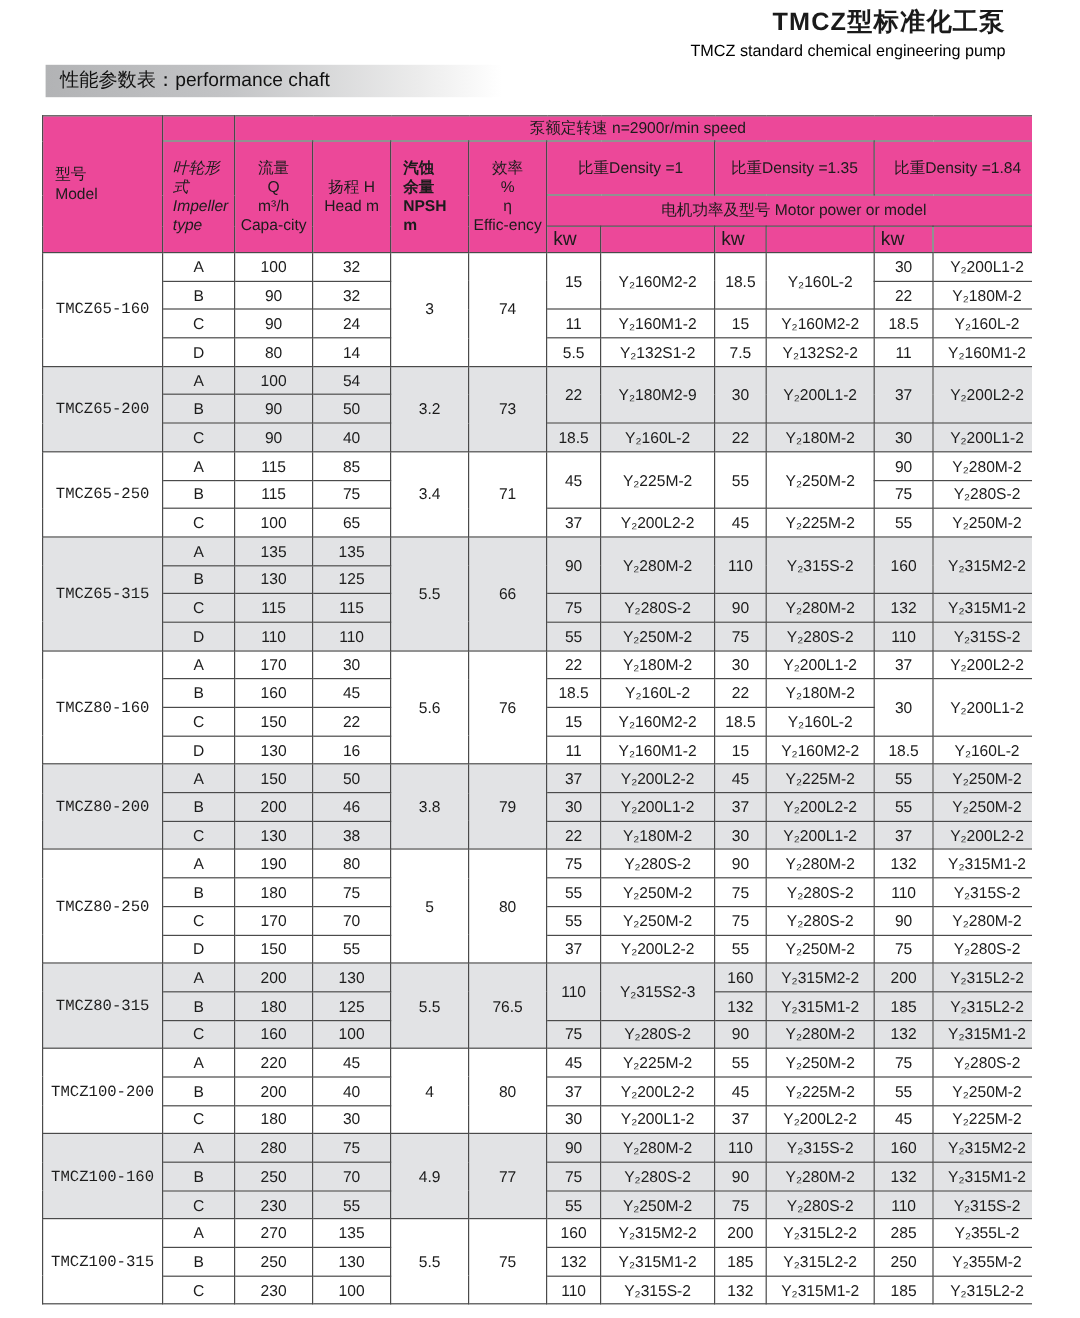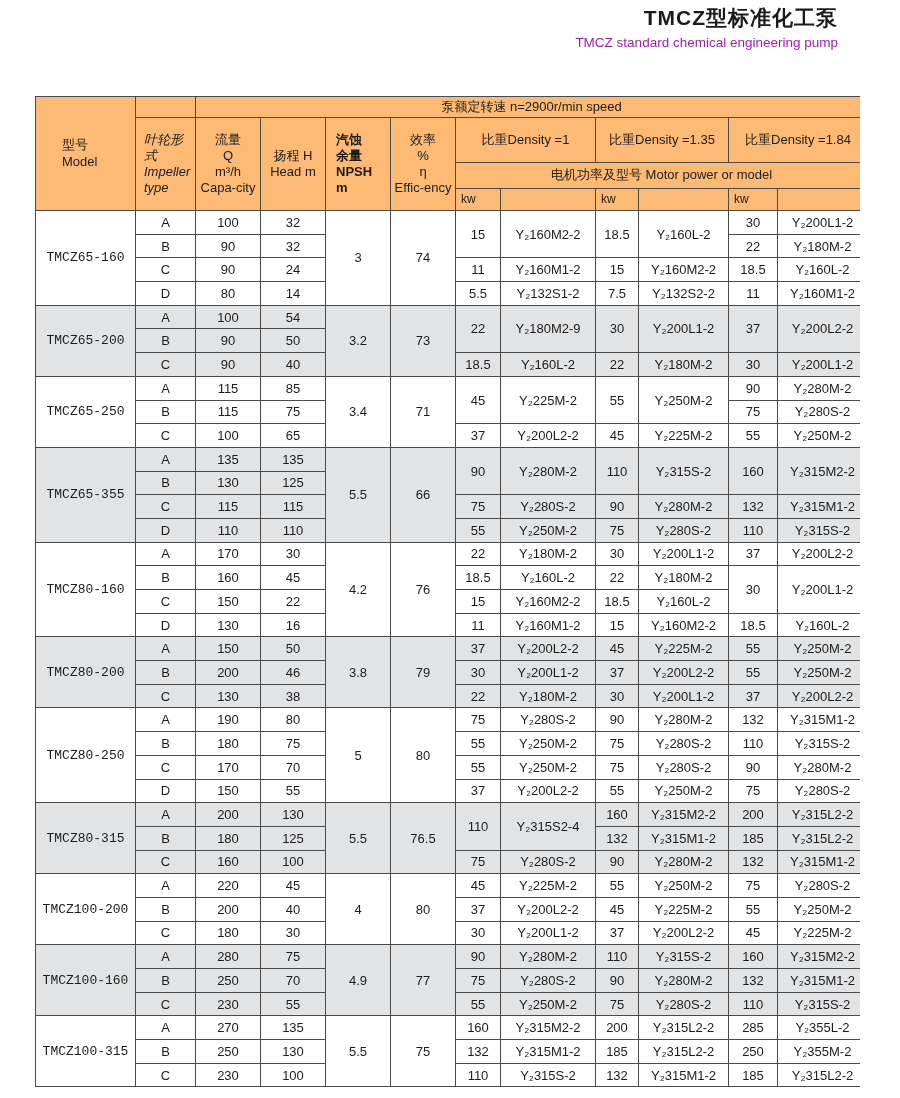--- a/index.html
+++ b/index.html
@@ -1,57 +1,60 @@
 <!DOCTYPE html>
 <html><head>
 <meta charset="utf-8">
 <style>
   * { margin:0; padding:0; box-sizing:border-box; }
   body { background:#ffffff; font-family:"Liberation Sans", sans-serif; }
   .page { position:relative; width:860px; height:1098px; background:#ffffff; overflow:hidden; }
 
   .titles { position:absolute; top:4px; right:22px; text-align:right; }
   .title-cn { font-size:21px; font-weight:bold; color:#1a1a1a; letter-spacing:1px; }
-  .title-en { font-size:13.5px; color:#a21caf; margin-top:3px; }
+  .title-en { font-size:13.5px; color:#000000; margin-top:3px; }
 
   .section-bar { position:absolute; top:54px; left:38px; width:380px; height:27px;
     background:linear-gradient(90deg,#b2b3b5 0%,#c3c4c6 40%,#ececec 82%,#ffffff 100%);
     line-height:27px; padding-left:12px; font-size:16px; color:#111; white-space:nowrap; }
 
   table.perf { position:absolute; top:96px; left:35px; width:832px; border-collapse:collapse;
     table-layout:fixed; font-size:13px; color:#1c1c1c; }
   table.perf th, table.perf td { border:1px solid #4a4a4a; overflow:hidden; }
 
-  thead th { background:#fdba74; font-weight:normal; white-space:pre-line;
+  thead th { background:#ec4899; font-weight:normal; white-space:pre-line;
     text-align:center; vertical-align:middle; line-height:1.25; }
   th.speed-h { height:21px; font-size:13px; }
   th.blank-h { height:21px; }
   tr.hdr2 th { height:45px; }
   tr.hdr3 th { height:26px; }
   tr.hdr4 th { height:22px; }
-  th.model-h { text-align:left; padding-left:26px; }
+  th.model-h { text-align:left; padding-left:10px; }
   th.imp-h { text-align:left; padding-left:8px;font-style:italic; }
   th.npsh-h { text-align:left; padding-left:10px;font-weight:bold; }
-  th.kw-h { text-align:left; padding-left:5px; font-size:12px; height:22px;margin-left:30px; }
+  th.kw-h { text-align:left; padding-left:5px; font-size:16px; height:22px;margin-left:30px; }
 
   tbody td { height:23.7px; text-align:center; vertical-align:middle; background:#ffffff; }
   tbody tr.shade td { background:#e2e3e5; }
   td.model { font-size:13px;font-family:Liberation Mono, monospace; }
   td.mm { font-size:13px; }
 </style>
 </head>
 <body>
 
 <div class="page">
 
   <div class="titles">
     <div class="title-cn">TMCZ型标准化工泵</div>
     <div class="title-en">TMCZ standard chemical engineering pump</div>
   </div>
 
+  <div class="section-bar">
+    <span>性能参数表：performance chaft</span>
+  </div>
 
   <table class="perf">
     <colgroup>
       <col style="width:100px">
         <col style="width:60px">
         <col style="width:65px">
         <col style="width:65px">
       <col style="width:65px">
         <col style="width:65px">
         <col style="width:45px">
@@ -203,21 +206,21 @@
           <td>100</td>
           <td>65</td>
           <td class="kw">37</td>
           <td class="mm">Y₂200L2-2</td>
           <td class="kw">45</td>
           <td class="mm">Y₂225M-2</td>
           <td class="kw">55</td>
           <td class="mm">Y₂250M-2</td>
         </tr>
         <tr class="shade">
-          <td rowspan="4" class="model">TMCZ65-355</td>
+          <td rowspan="4" class="model">TMCZ65-315</td>
           <td>A</td>
           <td>135</td>
           <td>135</td>
           <td rowspan="4">5.5</td>
           <td rowspan="4">66</td>
           <td rowspan="2" class="kw">90</td>
           <td rowspan="2" class="mm">Y₂280M-2</td>
           <td rowspan="2" class="kw">110</td>
           <td rowspan="2" class="mm">Y₂315S-2</td>
           <td rowspan="2" class="kw">160</td>
@@ -248,21 +251,21 @@
           <td class="kw">75</td>
           <td class="mm">Y₂280S-2</td>
           <td class="kw">110</td>
           <td class="mm">Y₂315S-2</td>
         </tr>
         <tr>
           <td rowspan="4" class="model">TMCZ80-160</td>
           <td>A</td>
           <td>170</td>
           <td>30</td>
-          <td rowspan="4">4.2</td>
+          <td rowspan="4">5.6</td>
           <td rowspan="4">76</td>
           <td class="kw">22</td>
           <td class="mm">Y₂180M-2</td>
           <td class="kw">30</td>
           <td class="mm">Y₂200L1-2</td>
           <td class="kw">37</td>
           <td class="mm">Y₂200L2-2</td>
         </tr>
         <tr>
           <td>B</td>
@@ -379,21 +382,21 @@
           <td class="mm">Y₂280S-2</td>
         </tr>
         <tr class="shade">
           <td rowspan="3" class="model">TMCZ80-315</td>
           <td>A</td>
           <td>200</td>
           <td>130</td>
           <td rowspan="3">5.5</td>
           <td rowspan="3">76.5</td>
           <td rowspan="2" class="kw">110</td>
-          <td rowspan="2" class="mm">Y₂315S2-4</td>
+          <td rowspan="2" class="mm">Y₂315S2-3</td>
           <td class="kw">160</td>
           <td class="mm">Y₂315M2-2</td>
           <td class="kw">200</td>
           <td class="mm">Y₂315L2-2</td>
         </tr>
         <tr class="shade">
           <td>B</td>
           <td>180</td>
           <td>125</td>
           <td class="kw">132</td>

